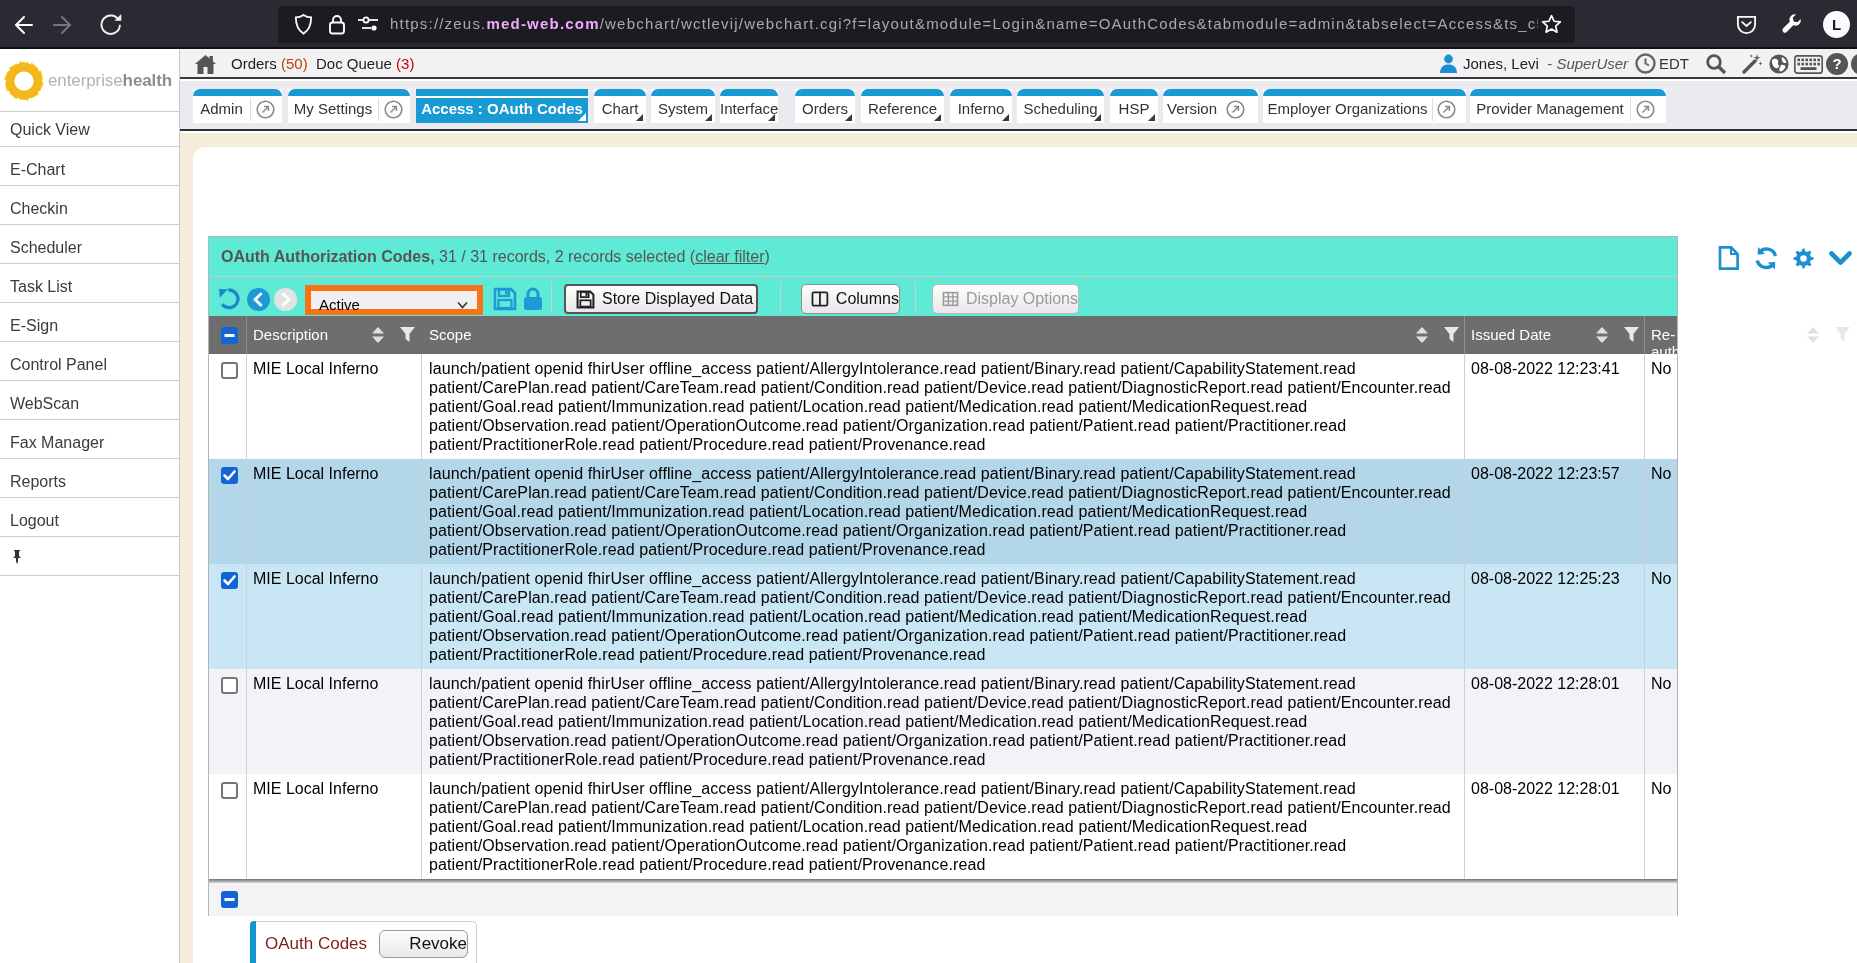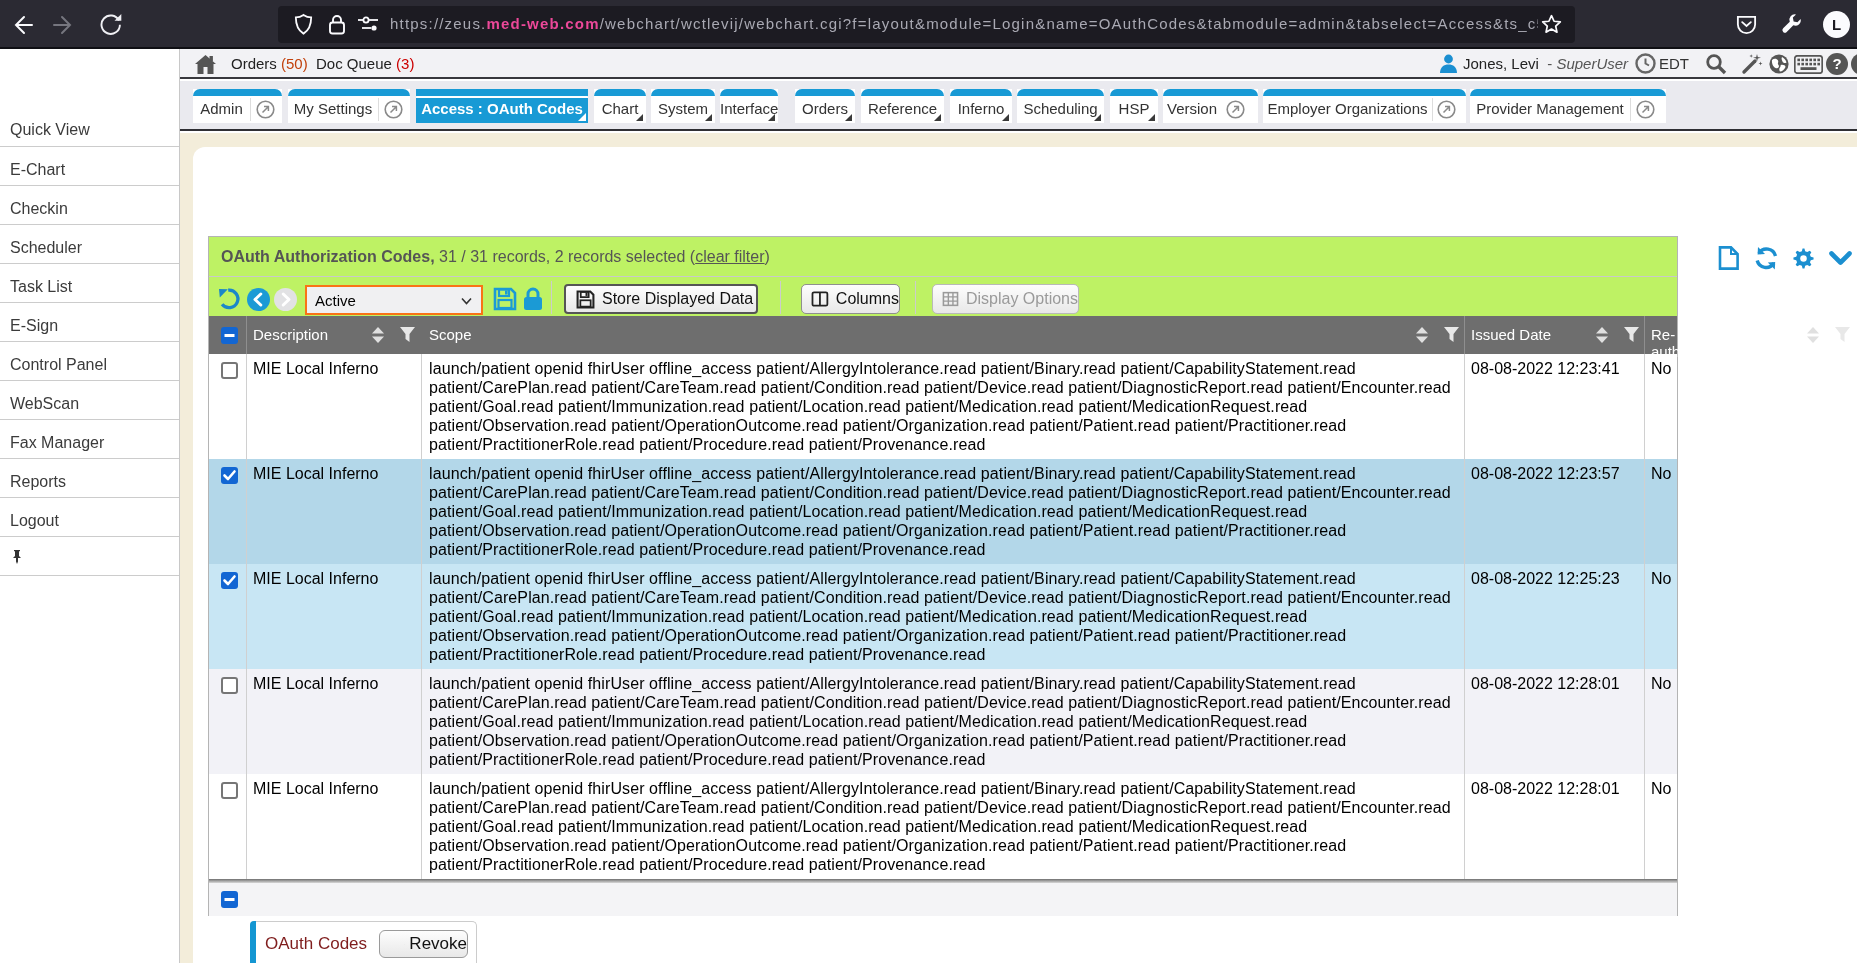--- a/index.html
+++ b/index.html
@@ -2,42 +2,42 @@
 <html><head>
 <meta charset="utf-8">
 <style>
 * { margin:0; padding:0; box-sizing:border-box; }
 html,body { width:1857px; height:963px; overflow:hidden; font-family:"Liberation Sans", sans-serif; background:#fff; }
 .abs { position:absolute; }
 
 #chrome { position:absolute; left:0; top:0; width:1857px; height:49px; background:#2b2a33; border-bottom:2px solid #0f0f14; box-sizing:border-box; }
 #urlbar { position:absolute; left:278px; top:6px; width:1297px; height:37px; background:#1c1b22; border-radius:4px; }
 .urltext { position:absolute; left:390px; top:11px; font-size:15px; color:#a9a9b3; white-space:nowrap; letter-spacing:1.2px; width:1148px; overflow:hidden; }
-.urltext b { color:#ec4899; font-weight:bold; }
+.urltext b { color:#f0abfc; font-weight:bold; }
 
 #sidebar { position:absolute; left:0; top:49px; width:180px; height:914px; background:#fff; border-right:1px solid #c8c8c8; }
 #logo { position:absolute; left:0; top:0; width:179px; height:63px; border-bottom:1px solid #ccc; }
 .menuitem { position:absolute; left:0; width:179px; height:39px; border-bottom:1px solid #ccc; font-size:16px; color:#3b3b3b; line-height:37px; padding-top:4px; padding-left:10px; }
 
 #appheader { position:absolute; left:180px; top:49px; width:1677px; height:30px; background:#f2f2f5; border-bottom:2px solid #38383d; }
 
 #tabbar { position:absolute; left:180px; top:81px; width:1677px; height:50px; background:#eaeaef; border-bottom:2px solid #2f2f33; }
 .tab { position:absolute; top:8px; height:34px; background:#fff; }
 .tab .bar { position:absolute; left:0; top:0; width:100%; height:7px; background:#189ad5; border-radius:8px 8px 0 0; }
 .tab .lbl { position:absolute; left:0; top:7px; width:100%; height:27px; font-size:15px; color:#333; text-align:center; line-height:26px; white-space:nowrap; }
 .tab.active { background:#189ad5; }
 .tab.active .lbl { color:#fff; font-weight:bold; }
 .tab.active .bar { background:#189ad5; border-bottom:2px solid #fff; height:9px; }
 .tri { position:absolute; width:0; height:0; border-style:solid; }
 
 #content { position:absolute; left:180px; top:133px; width:1677px; height:830px; background:#f3edda; }
 #panelbg { position:absolute; left:13px; top:14px; width:1664px; height:816px; background:#fff; border-radius:12px 0 0 0; }
 h1.title { position:absolute; left:27px; top:44px; font-size:31px; font-weight:normal; color:#333; letter-spacing:-0.45px; }
 
-#panel { position:absolute; left:28px; top:103px; width:1470px; height:680px; border:1px solid #b4b4b4; background:#bef264;padding-left:27px; }
+#panel { position:absolute; left:28px; top:103px; width:1470px; height:680px; border:1px solid #b4b4b4; background:#5eead4;padding-left:27px; }
 #panelhead { position:absolute; left:0; top:0; width:100%; height:40px; border-bottom:1px solid #c9c9c9; font-size:16px; color:#555; line-height:40px; padding-left:12px; }
 #toolbar { position:absolute; left:0; top:41px; width:100%; height:39px; }
 #thead { position:absolute; left:0; top:79px; width:100%; height:38px; background:#6e6e6e; color:#fff; font-size:15px; }
 #tbody { position:absolute; left:0; top:117px; width:100%; }
 .row { position:relative; width:100%; height:105px; font-size:16px; color:#000; }
 .scopetxt { position:absolute; left:220px; top:5px; line-height:19px; white-space:nowrap; letter-spacing:0.1px; }
 .desc { position:absolute; left:44px; top:5px; line-height:19px; }
 .dt { position:absolute; left:1262px; top:5px; line-height:19px; }
 .no { position:absolute; left:1442px; top:5px; line-height:19px; }
 .cb { position:absolute; left:12px; top:8px; width:17px; height:17px; background:#fff; border:2px solid #767676; border-radius:3px; }
@@ -96,20 +96,39 @@
       <path d="M7.5 9.5 L12 13.5 L16.5 9.5" fill="none" stroke="#fbfbfe" stroke-width="1.9" stroke-linecap="round"></path>
     </svg>
 
   <svg class="abs" style="left:1780px;top:13px" width="23" height="23" viewBox="0 0 24 24">
       <path d="M21.5 6.3 a5.6 5.6 0 0 1 -7.6 6.5 L7 19.7 a2.6 2.6 0 0 1 -3.7 -3.7 L10.2 9.1 a5.6 5.6 0 0 1 6.5 -7.6 L13.4 4.8 L14.2 8.8 L18.2 9.6 Z" fill="#fbfbfe"></path>
     </svg>
 
   <div class="abs" style="left:1823px;top:11px;width:27px;height:27px;border-radius:50%;background:#fbfbfe;color:#1c1b22;font-size:15px;font-weight:bold;text-align:center;line-height:27px">L</div>
 </div>
 <div id="sidebar">
+  <div id="logo">
+    <svg class="abs" style="left:4px;top:10px" width="40" height="44" viewBox="-21 -22 42 44">
+      <g id="pg">
+          <path id="p" d="M-5 -20.5 L4.5 -19.5 L7.5 -10.5 L-4 -11.5 Z" fill="#f8ca12"></path>
+        </g>
+      <use href="#pg" transform="rotate(36)"></use>
+        <use href="#pg" transform="rotate(72)"></use>
+      <use href="#pg" transform="rotate(108)"></use>
+        <use href="#pg" transform="rotate(144)"></use>
+      <use href="#pg" transform="rotate(180)" fill="#eea719"></use>
+        <use href="#pg" transform="rotate(216)"></use>
+      <use href="#pg" transform="rotate(252)"></use>
+        <use href="#pg" transform="rotate(288)"></use>
+      <use href="#pg" transform="rotate(324)"></use>
+      <circle cx="0" cy="0" r="14.5" fill="none" stroke="#f3b81d" stroke-width="9"></circle>
+      <circle cx="0" cy="0" r="9.8" fill="#fff"></circle>
+    </svg>
+    <div class="abs" style="left:48px;top:22px;font-size:17px;color:#b2b2b2;letter-spacing:-0.1px">enterprise<b style="color:#8d8d8d">health</b></div>
+  </div>
   <div class="menuitem" style="top:62px;height:36px;line-height:30px">Quick View</div>
   <div class="menuitem" style="top:98px">E-Chart</div>
   <div class="menuitem" style="top:137px">Checkin</div>
   <div class="menuitem" style="top:176px">Scheduler</div>
   <div class="menuitem" style="top:215px">Task List</div>
   <div class="menuitem" style="top:254px">E-Sign</div>
   <div class="menuitem" style="top:293px">Control Panel</div>
   <div class="menuitem" style="top:332px">WebScan</div>
   <div class="menuitem" style="top:371px">Fax Manager</div>
   <div class="menuitem" style="top:410px">Reports</div>
@@ -313,21 +332,21 @@
       <svg class="abs" style="left:38px;top:10px" width="23" height="23" viewBox="0 0 23 23">
           <circle cx="11.5" cy="11.5" r="11.5" fill="#1b9ad5"></circle>
           <path d="M13.8 6 L8 11.5 L13.8 17" stroke="#fff" stroke-width="3" fill="none" stroke-linecap="round" stroke-linejoin="round"></path>
         </svg>
 
       <svg class="abs" style="left:65px;top:10px" width="23" height="23" viewBox="0 0 23 23">
           <circle cx="11.5" cy="11.5" r="11.5" fill="#e2e2e4"></circle>
           <path d="M9.2 6 L15 11.5 L9.2 17" stroke="#fff" stroke-width="3" fill="none" stroke-linecap="round" stroke-linejoin="round"></path>
         </svg>
 
-      <div class="abs" style="left:96px;top:7px;width:178px;height:30px;border:2px solid #f97316;background:#f0f0f2;font-size:15px;color:#000;line-height:27px;padding-left:8px">Active
+      <div class="abs" style="left:96px;top:7px;width:178px;height:30px;border:6px solid #f97316;background:#f0f0f2;font-size:15px;color:#000;line-height:27px;padding-left:8px">Active
         <svg class="abs" style="right:9px;top:10px" width="11" height="8" viewBox="0 0 11 8">
             <path d="M1 1.5 L5.5 6.5 L10 1.5" stroke="#333" stroke-width="1.6" fill="none"></path>
           </svg>
       </div>
 
       <svg class="abs" style="left:284px;top:9px" width="24" height="24" viewBox="0 0 24 24">
           <path d="M2 2 H18 L22 6 V22 H2 Z" fill="none" stroke="#1b9ad5" stroke-width="2.6"></path>
           <rect x="6" y="2.5" width="10" height="6.5" fill="none" stroke="#1b9ad5" stroke-width="2.2"></rect>
           <rect x="12" y="3.5" width="2.6" height="4" fill="#1b9ad5"></rect>
           <rect x="5.5" y="13" width="13" height="8" fill="none" stroke="#1b9ad5" stroke-width="2.2"></rect>

